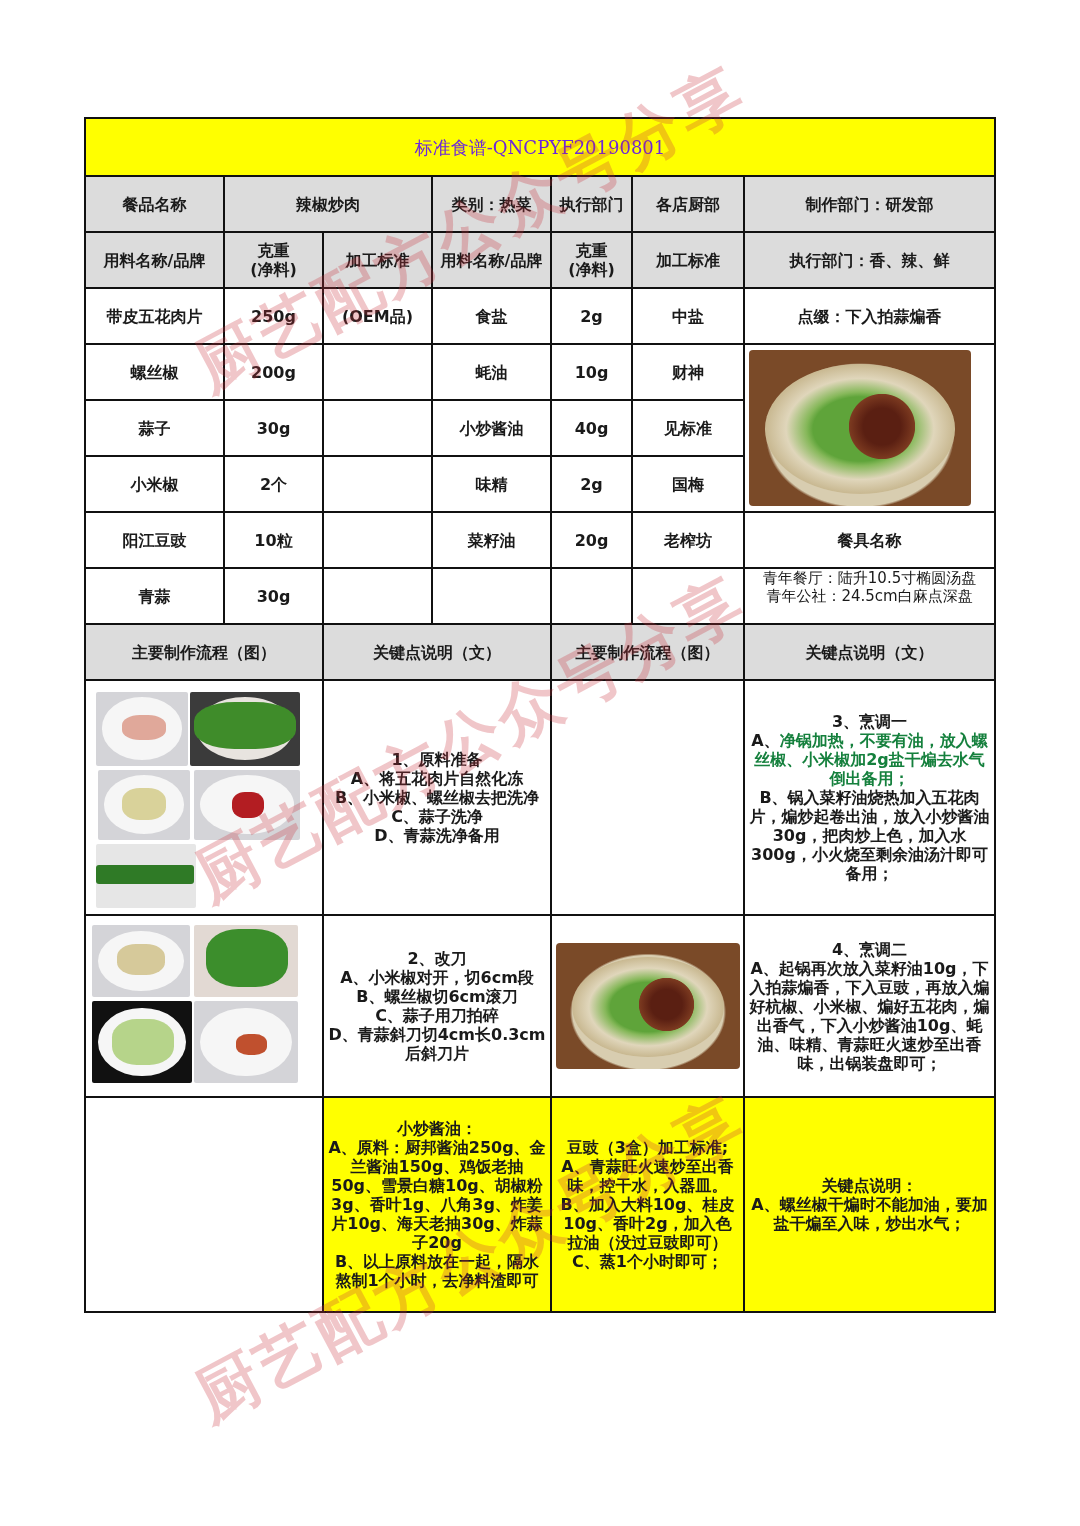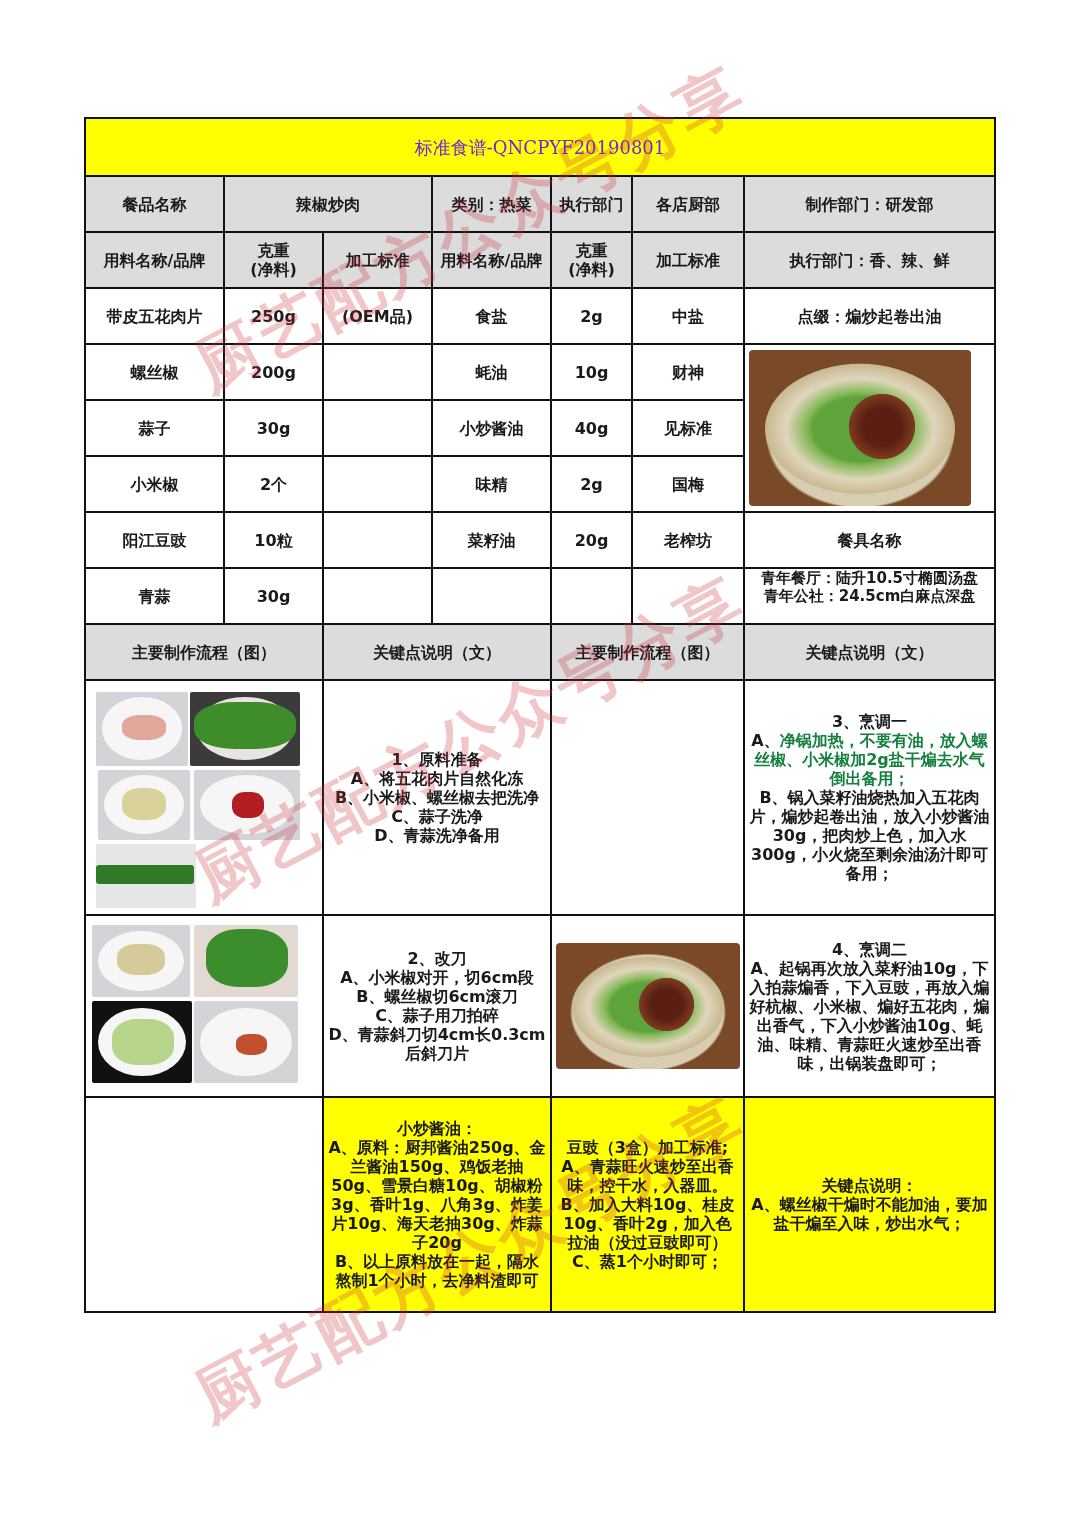--- a/index.html
+++ b/index.html
@@ -84,21 +84,21 @@
     <td class="gray left">执行部门：香、辣、鲜</td>
   </tr>
 
   <tr class="r58">
     <td>带皮五花肉片</td>
     <td>250g</td>
     <td>(OEM品)</td>
     <td>食盐</td>
     <td>2g</td>
     <td>中盐</td>
-    <td class="left">点缀：煸炒起卷出油</td>
+    <td class="left">点缀：下入拍蒜煸香</td>
   </tr>
 
   <tr class="r58">
     <td>螺丝椒</td>
     <td>200g</td>
     <td></td>
     <td>蚝油</td>
     <td>10g</td>
     <td>财神</td>
     <td rowspan="3" class="photo-cell">
@@ -137,21 +137,21 @@
     <td>餐具名称</td>
   </tr>
 
   <tr class="r58">
     <td>青蒜</td>
     <td>30g</td>
     <td></td>
     <td></td>
     <td></td>
     <td></td>
-    <td class="left" style="white-space:pre-line;font-size:15px;line-height:18px;vertical-align:top;font-weight:bold">青年餐厅：陆升10.5寸椭圆汤盘
+    <td class="left" style="white-space:pre-line;font-size:15px;line-height:18px;vertical-align:top;font-weight:normal">青年餐厅：陆升10.5寸椭圆汤盘
 青年公社：24.5cm白麻点深盘</td>
   </tr>
 
   <tr class="r58">
     <td class="gray" colspan="2">主要制作流程（图）</td>
     <td class="gray" colspan="2">关键点说明（文）</td>
     <td class="gray" colspan="2">主要制作流程（图）</td>
     <td class="gray">关键点说明（文）</td>
   </tr>
 

